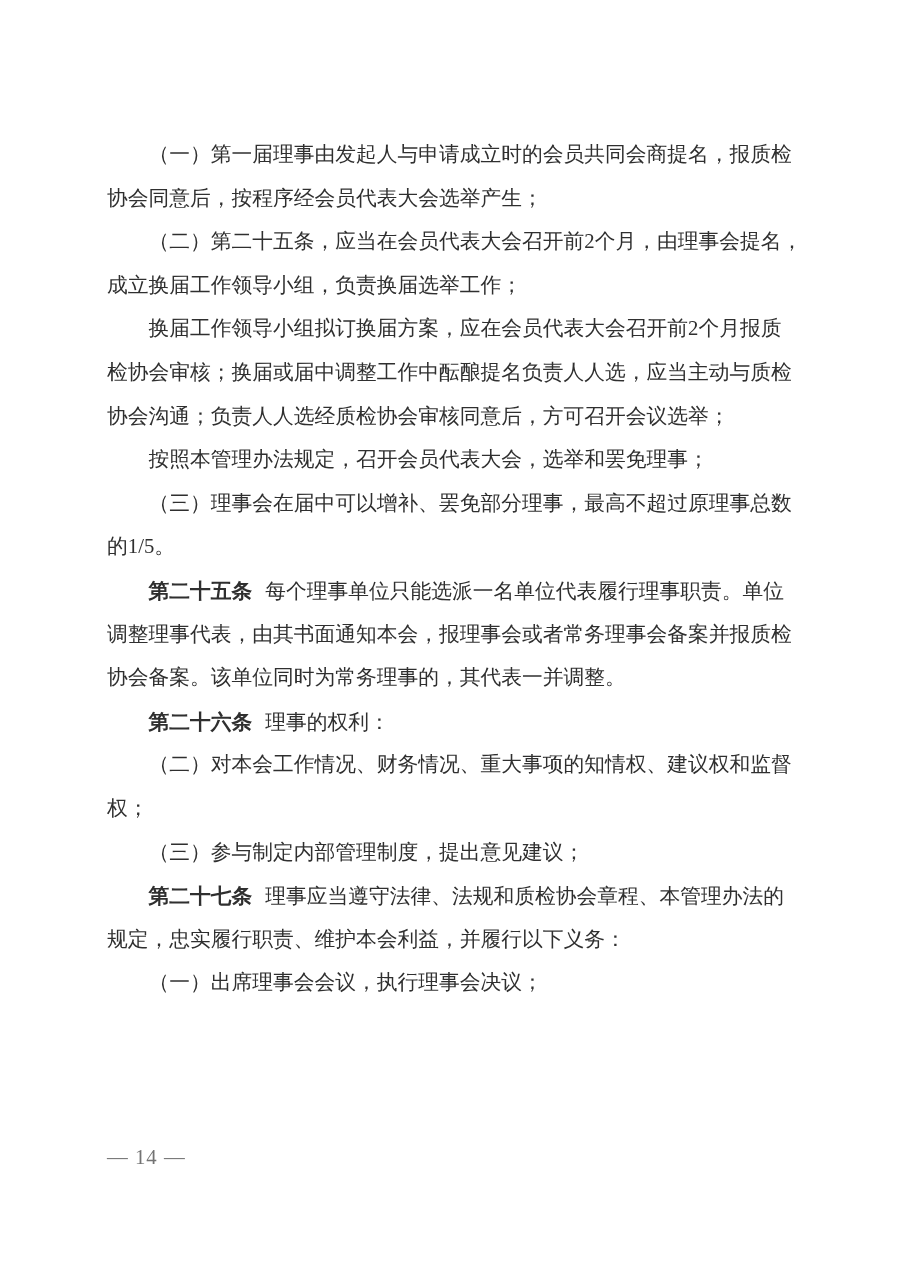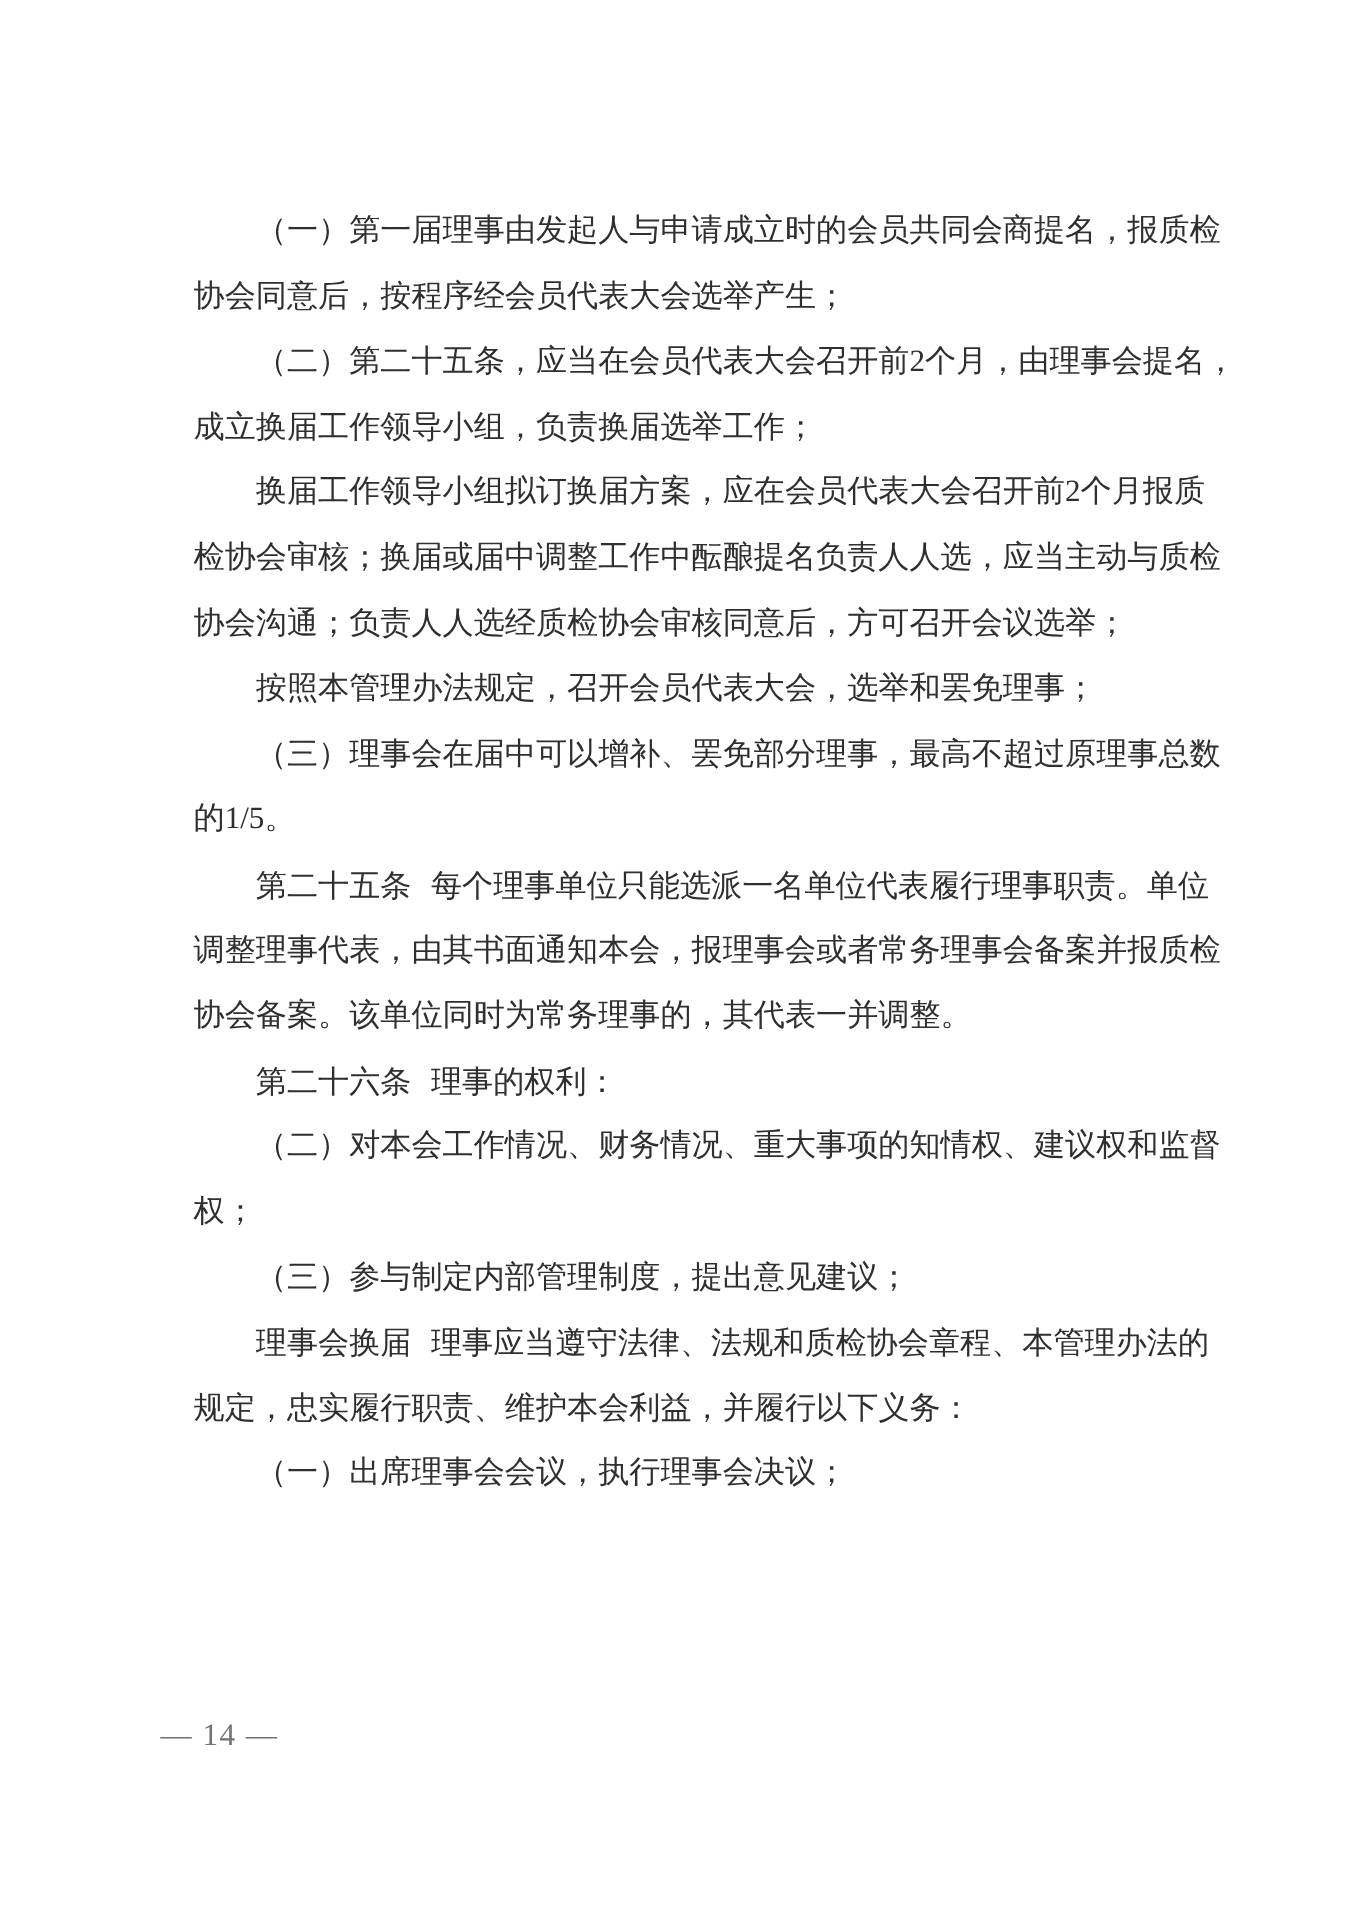--- a/index.html
+++ b/index.html
@@ -25,54 +25,54 @@
     color: #2f2f2f;
   }
   .line {
     white-space: nowrap;
     height: 43.6px;
   }
   .line.indent {
     padding-left: 41.5px; 
   }
   .article-head {
-    font-weight: 400;
+    font-weight: 700;
     font-family: "Liberation Sans", "DejaVu Sans", sans-serif;
     margin-right: 13px;
   }
   .page-number {
     position: absolute;
     left: 107px;
     top: 1136px;
     font-size: 20.75px;
     line-height: 43.6px;
     color: #737373;
     letter-spacing: 1px;
   }
 </style>
 </head>
 <body>
 
 <div class="page">
-  <div class="content" style="color: rgb(47, 47, 47); margin-left: 22px;">
+  <div class="content" style="color: rgb(47, 47, 47);">
       <div class="line indent"><span>（一）第一届理事由发起人与申请成立时的会员共同会商提名，报质检</span></div>
       <div class="line"><span>协会同意后，按程序经会员代表大会选举产生；</span></div>
       <div class="line indent"><span>（二）第二十五条，应当在会员代表大会召开前2个月，由理事会提名，</span></div>
       <div class="line"><span>成立换届工作领导小组，负责换届选举工作；</span></div>
       <div class="line indent"><span>换届工作领导小组拟订换届方案，应在会员代表大会召开前2个月报质</span></div>
       <div class="line"><span>检协会审核；换届或届中调整工作中酝酿提名负责人人选，应当主动与质检</span></div>
       <div class="line"><span>协会沟通；负责人人选经质检协会审核同意后，方可召开会议选举；</span></div>
       <div class="line indent"><span>按照本管理办法规定，召开会员代表大会，选举和罢免理事；</span></div>
       <div class="line indent"><span>（三）理事会在届中可以增补、罢免部分理事，最高不超过原理事总数</span></div>
       <div class="line"><span>的1/5。</span></div>
       <div class="line indent"><span class="article-head">第二十五条</span><span>每个理事单位只能选派一名单位代表履行理事职责。单位</span></div>
       <div class="line"><span>调整理事代表，由其书面通知本会，报理事会或者常务理事会备案并报质检</span></div>
       <div class="line"><span>协会备案。该单位同时为常务理事的，其代表一并调整。</span></div>
       <div class="line indent"><span class="article-head">第二十六条</span><span>理事的权利：</span></div>
       <div class="line indent"><span>（二）对本会工作情况、财务情况、重大事项的知情权、建议权和监督</span></div>
       <div class="line"><span>权；</span></div>
       <div class="line indent"><span>（三）参与制定内部管理制度，提出意见建议；</span></div>
-      <div class="line indent"><span class="article-head">理事会换届</span><span>理事应当遵守法律、法规和质检协会章程、本管理办法的</span></div>
+      <div class="line indent"><span class="article-head">第二十七条</span><span>理事应当遵守法律、法规和质检协会章程、本管理办法的</span></div>
       <div class="line"><span>规定，忠实履行职责、维护本会利益，并履行以下义务：</span></div>
       <div class="line indent"><span>（一）出席理事会会议，执行理事会决议；</span></div>
     </div>
   <div class="page-number">— 14 —</div>
 </div>
 
 </body></html>

